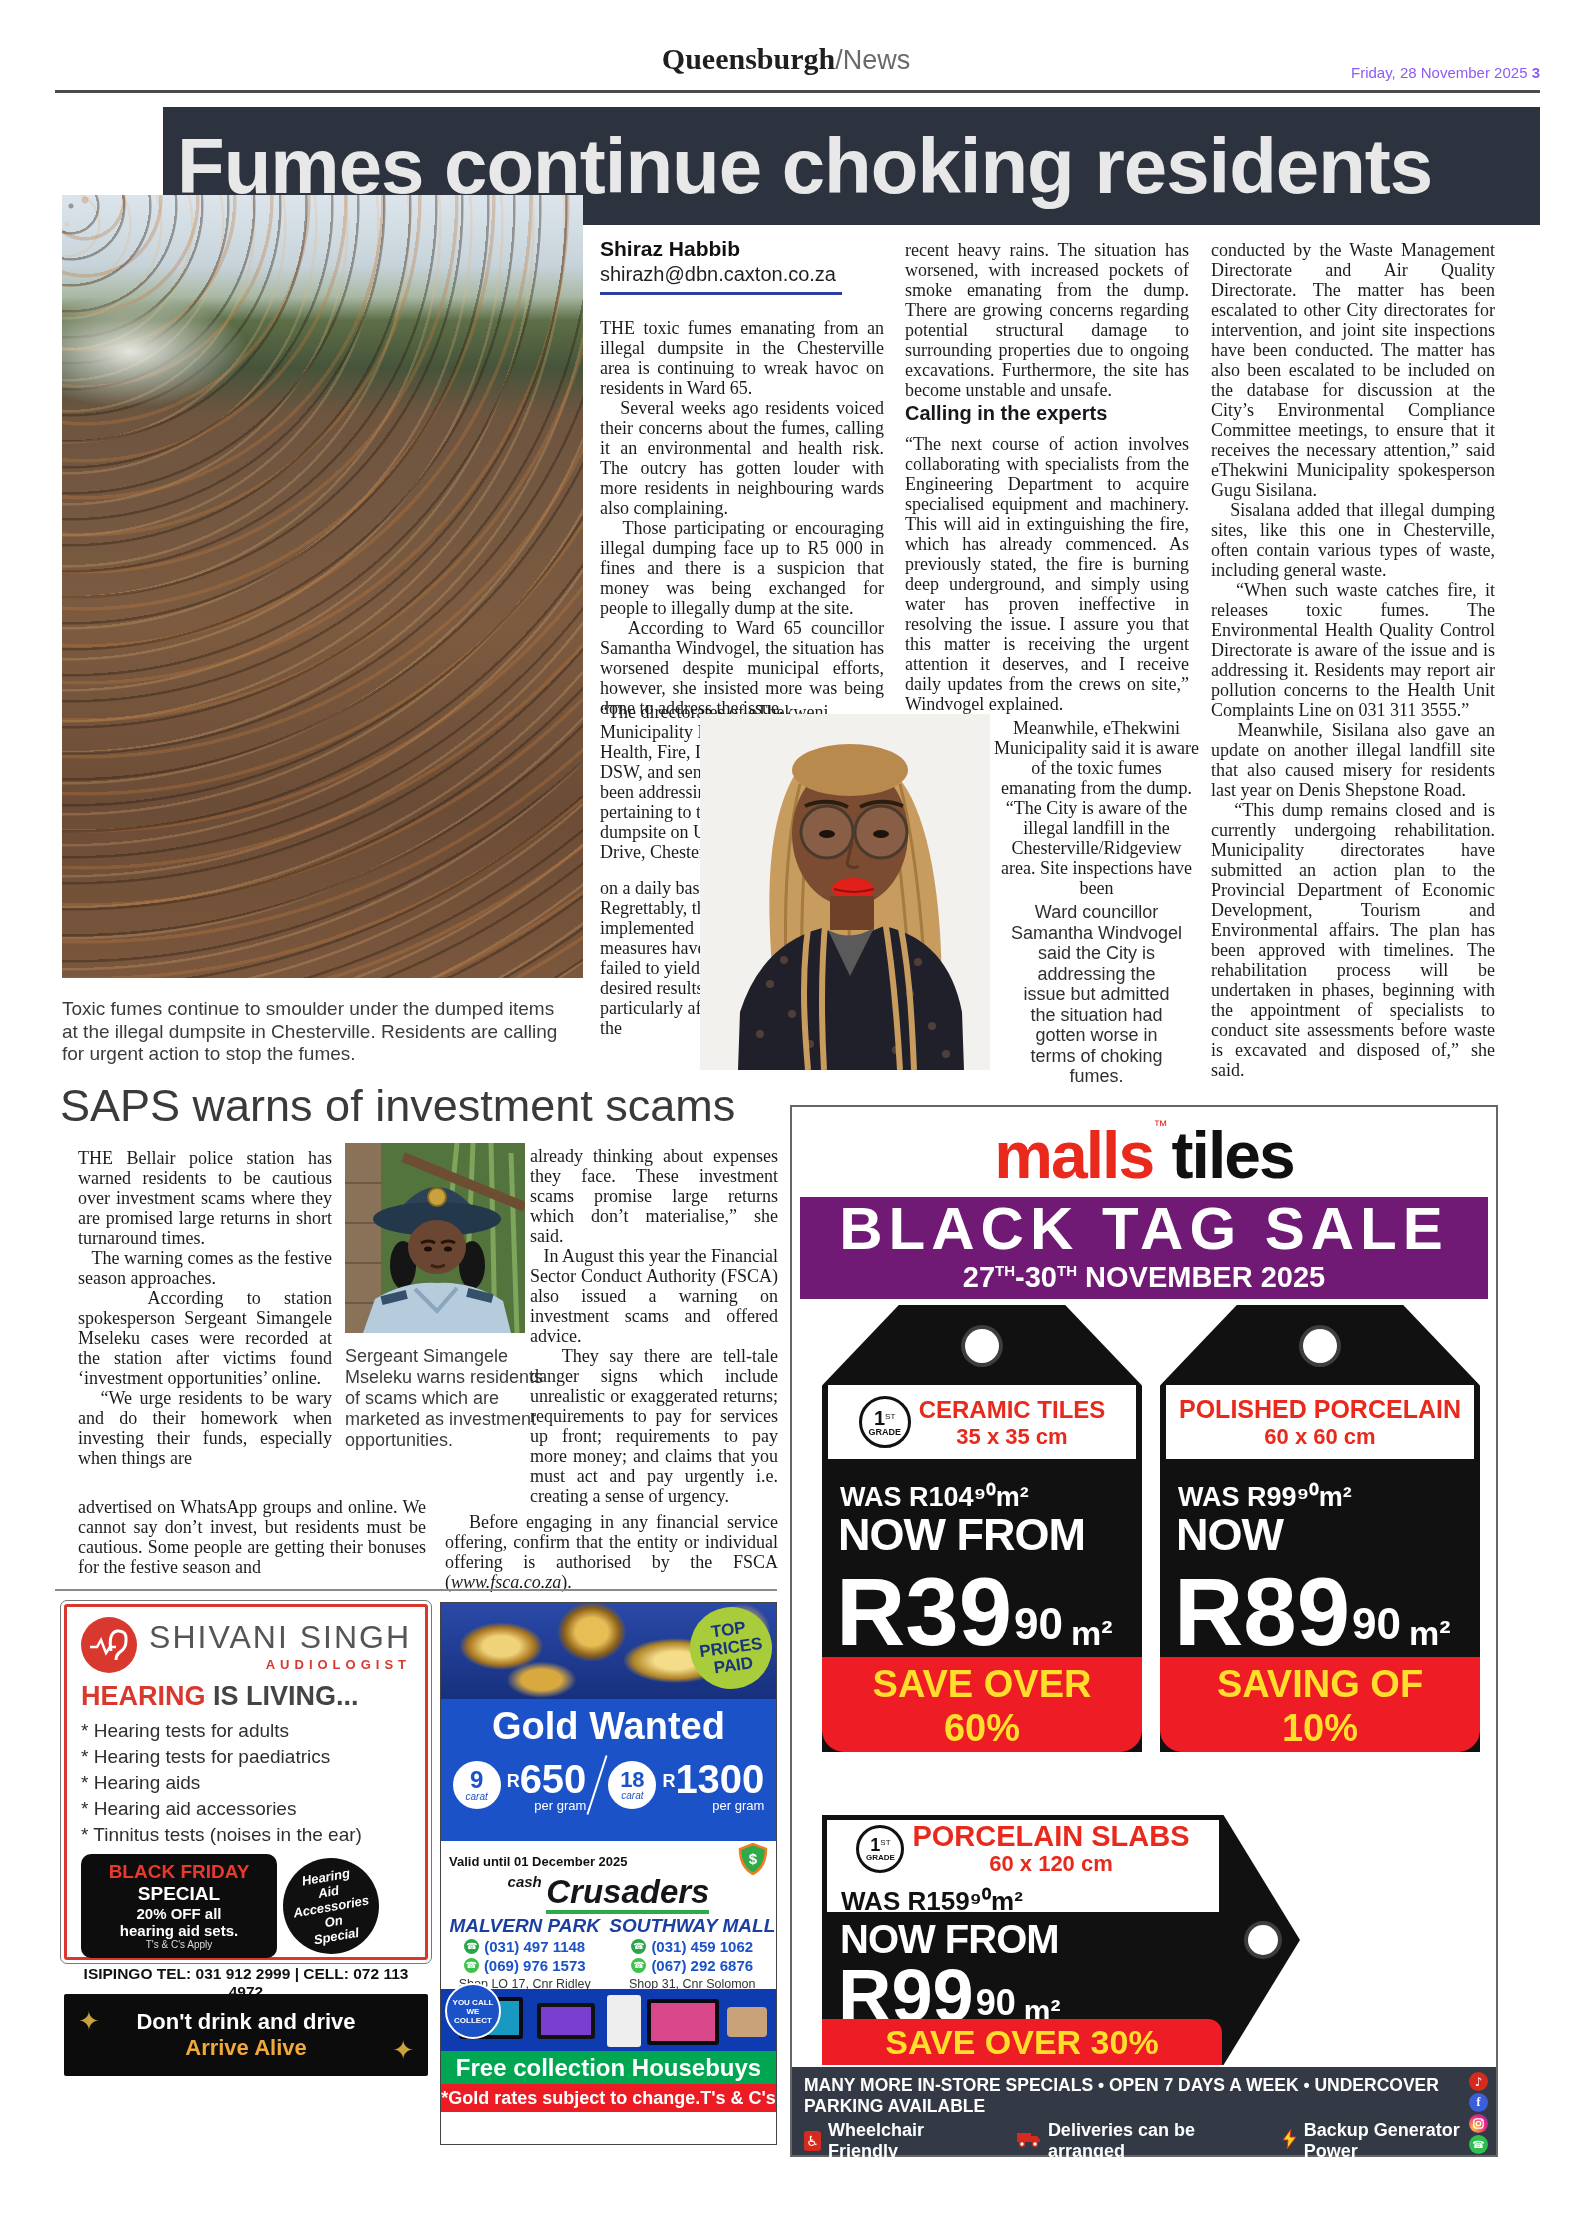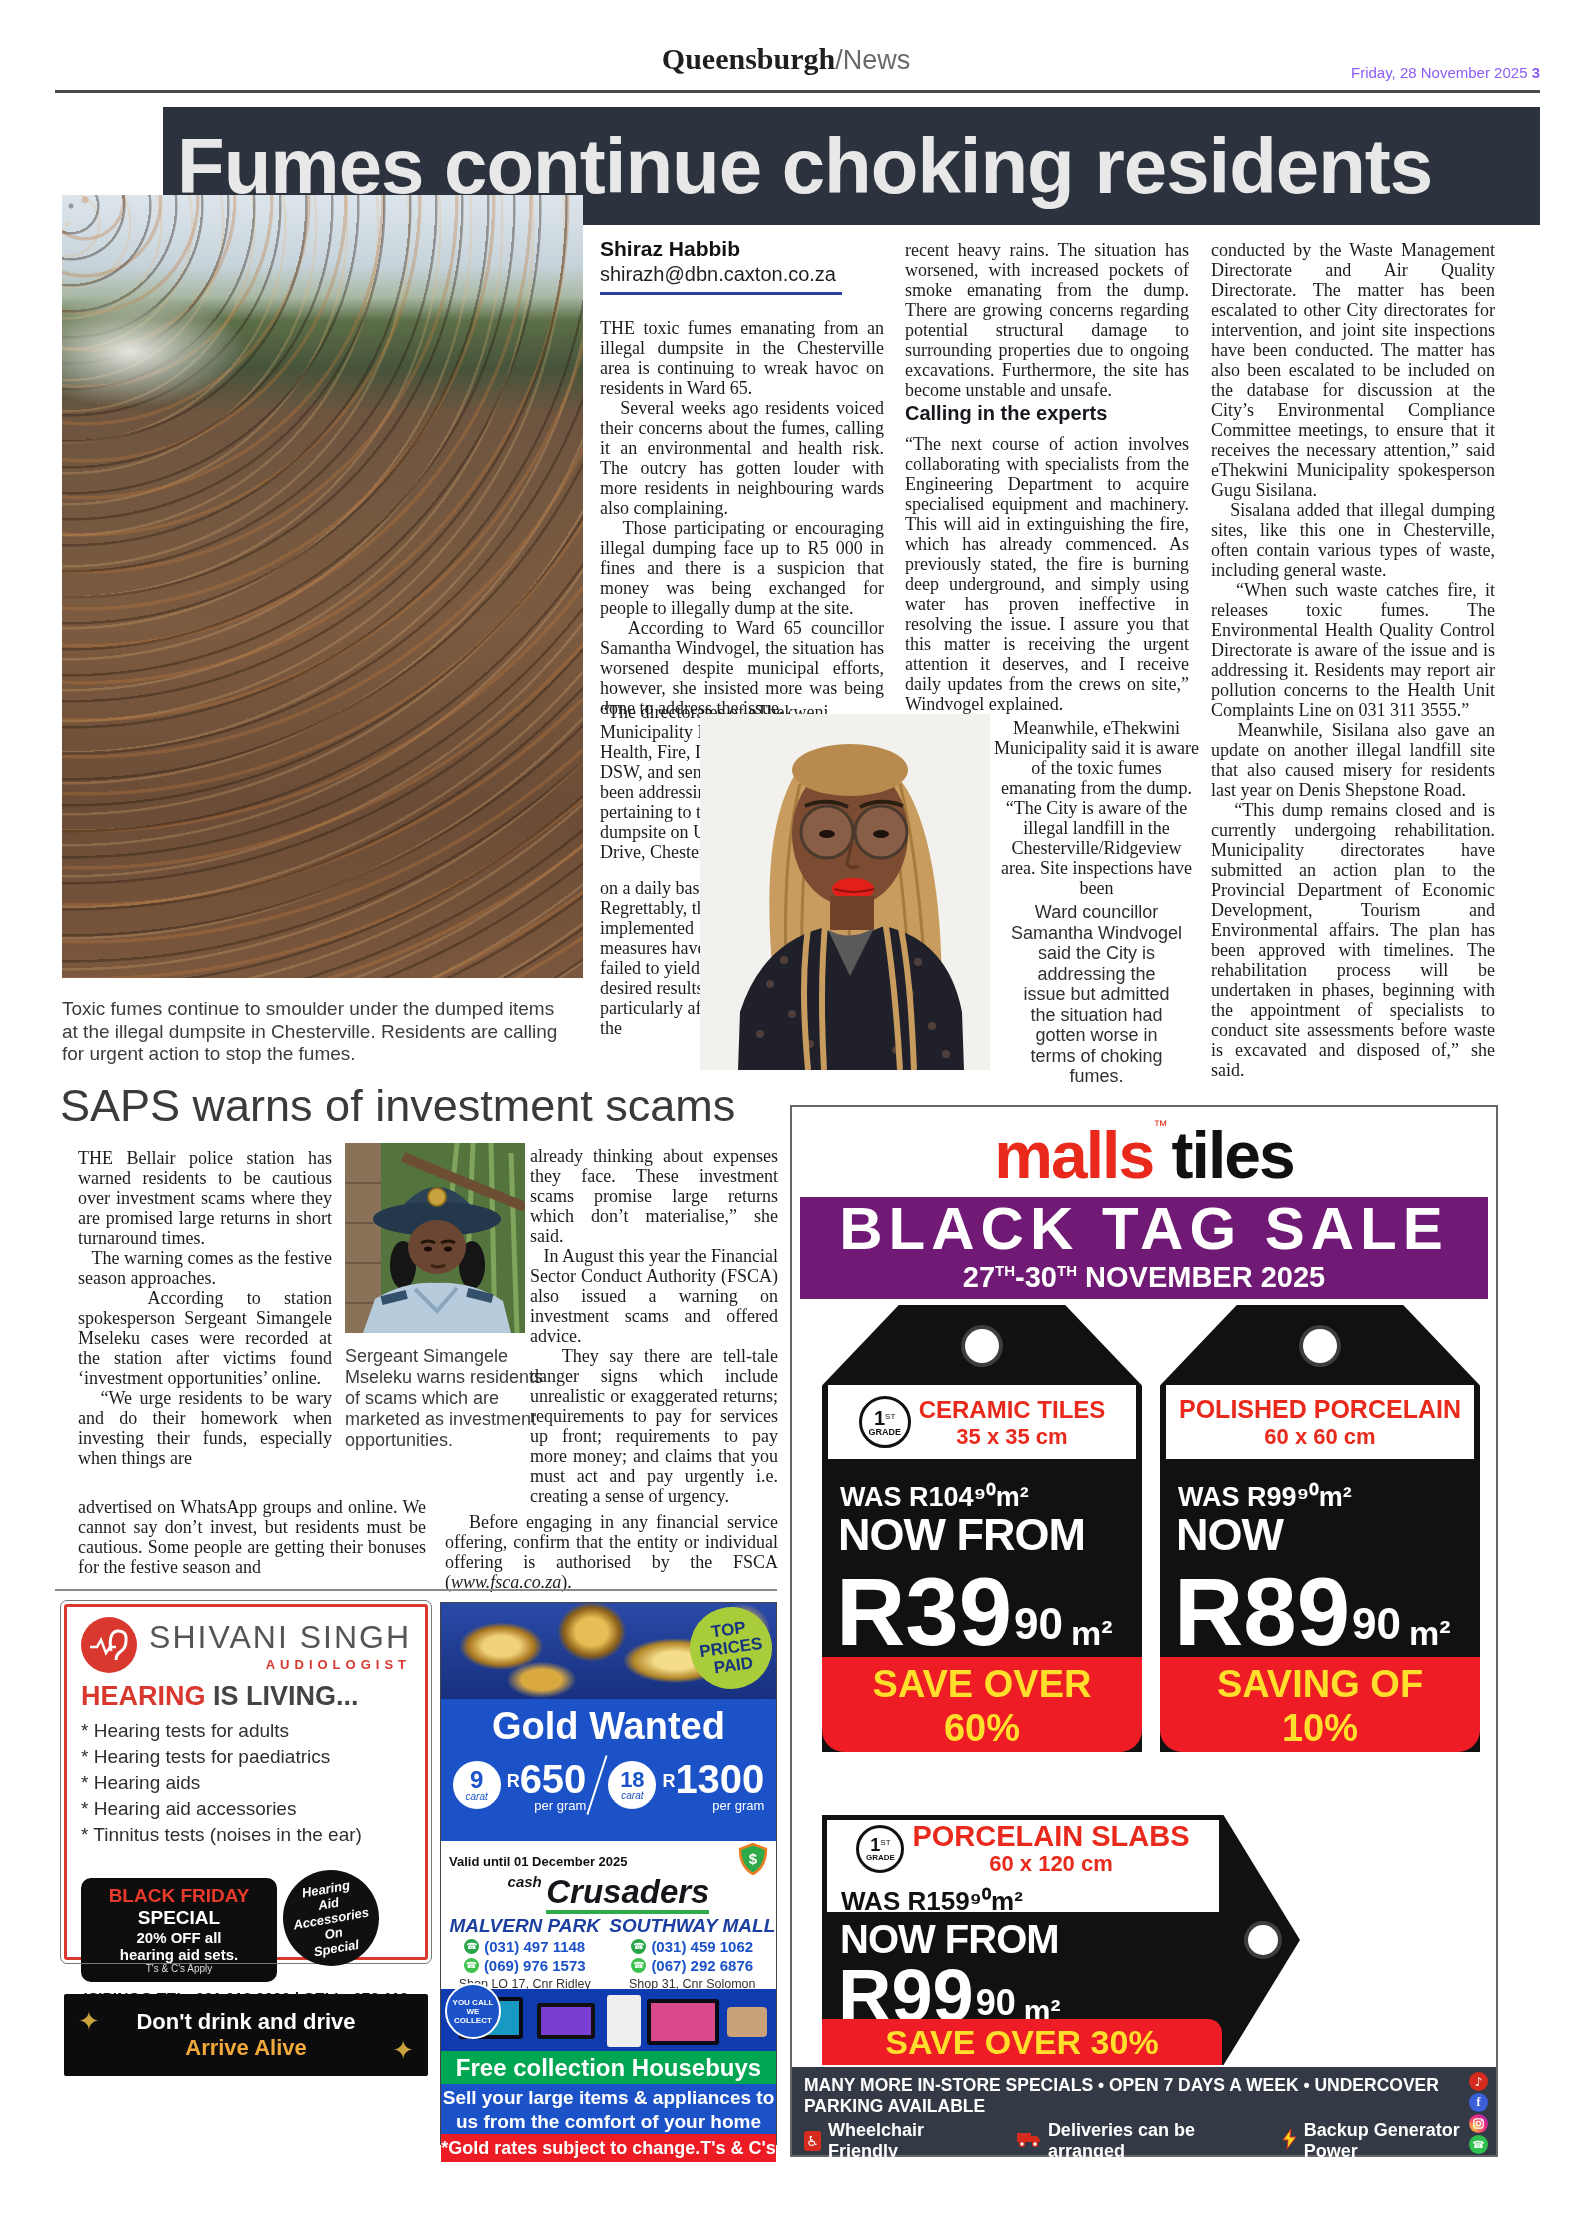--- a/index.html
+++ b/index.html
@@ -236,21 +236,21 @@
     <span style="font-weight:800;color:#d9382e;">HEARING</span><span style="font-weight:700;color:#444;"> IS LIVING...</span>
   </div>
   <div class="bullets" style="margin-top:6px;">
     <div>* Hearing tests for adults</div>
     <div>* Hearing tests for paediatrics</div>
     <div>* Hearing aids</div>
     <div>* Hearing aid accessories</div>
     <div>* Tinnitus tests (noises in the ear)</div>
   </div>
   <div style="display:flex;align-items:center;gap:6px;margin-top:6px;">
-    <div style="background:#0d0d0d;border-radius:10px;width:184px;padding:7px 6px;text-align:center;line-height:1.15;margin-top:24px;">
+    <div style="background:#0d0d0d;border-radius:10px;width:184px;padding:7px 6px;text-align:center;line-height:1.15;">
       <div style="color:#e8392b;font-weight:800;font-size:19px;">BLACK FRIDAY</div>
       <div style="color:#fff;font-weight:800;font-size:19px;">SPECIAL</div>
       <div style="color:#fff;font-weight:700;font-size:15px;">20% OFF all</div>
       <div style="color:#fff;font-weight:800;font-size:15px;">hearing aid sets.</div>
       <div style="color:#ddd;font-size:10px;">T's &amp; C's Apply</div>
     </div>
     <div style="width:96px;height:96px;border-radius:50%;background:#101010;color:#fff;font-style:italic;font-weight:700;font-size:13px;line-height:15px;display:flex;align-items:center;justify-content:center;text-align:center;white-space:pre-line;transform:rotate(-10deg);flex:0 0 auto;">Hearing
 Aid
 Accessories
 On
@@ -354,22 +354,20 @@
       <rect x="166" y="6" width="34" height="52" rx="3" fill="#eee"></rect>
       <rect x="206" y="10" width="72" height="46" rx="3" fill="#0a0a14"></rect>
       <rect x="210" y="14" width="64" height="38" fill="#d8488a"></rect>
       <rect x="286" y="18" width="40" height="30" rx="4" fill="#caa27a"></rect>
     </svg>
     <div style="position:absolute;left:4px;top:-6px;width:52px;height:52px;border-radius:50%;background:#1b52c8;border:2px solid #fff;color:#fff;font-weight:700;font-size:8px;line-height:9px;display:flex;align-items:center;justify-content:center;text-align:center;white-space:pre-line;">YOU CALL
 WE
 COLLECT</div>
   </div>
   <div style="height:33px;background:#00a651;color:#fff;font-weight:800;font-size:24px;line-height:33px;text-align:center;">Free collection Housebuys</div>
-  <div style="height:50px;background:#1b52c8;color:#fff;font-weight:700;font-size:19px;line-height:24px;text-align:center;white-space:pre-line;padding-top:2px;box-sizing:border-box;">Sell your large items &amp; appliances to
-us from the comfort of your home</div>
   <div style="height:28px;background:#ed1c24;color:#fff;font-weight:700;font-size:18px;line-height:28px;text-align:center;">*Gold rates subject to change.T's &amp; C's apply</div>
 </div>
 
 <div class="a adbox" style="left:790px;top:1105px;width:708px;height:1052px;border:2px solid #666;">
 
   <div style="text-align:center;padding-top:10px;">
     <span style="color:#e8291c;font-weight:800;font-size:66px;letter-spacing:-2px;">malls</span><span style="color:#e8291c;font-size:14px;vertical-align:top;">™</span>
     <span style="color:#111;font-weight:800;font-size:66px;letter-spacing:-2px;">tiles</span>
   </div>
 

